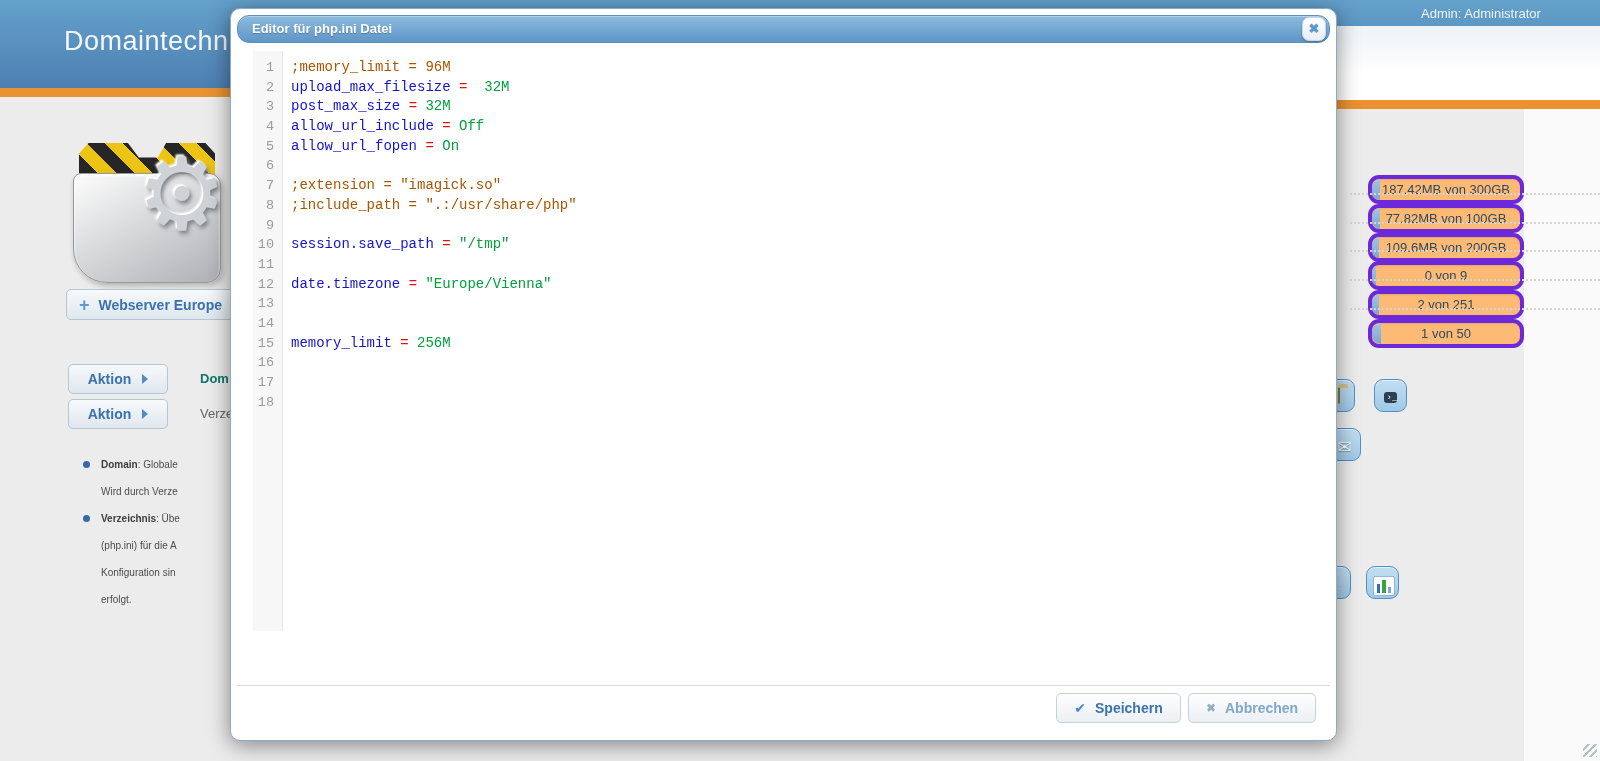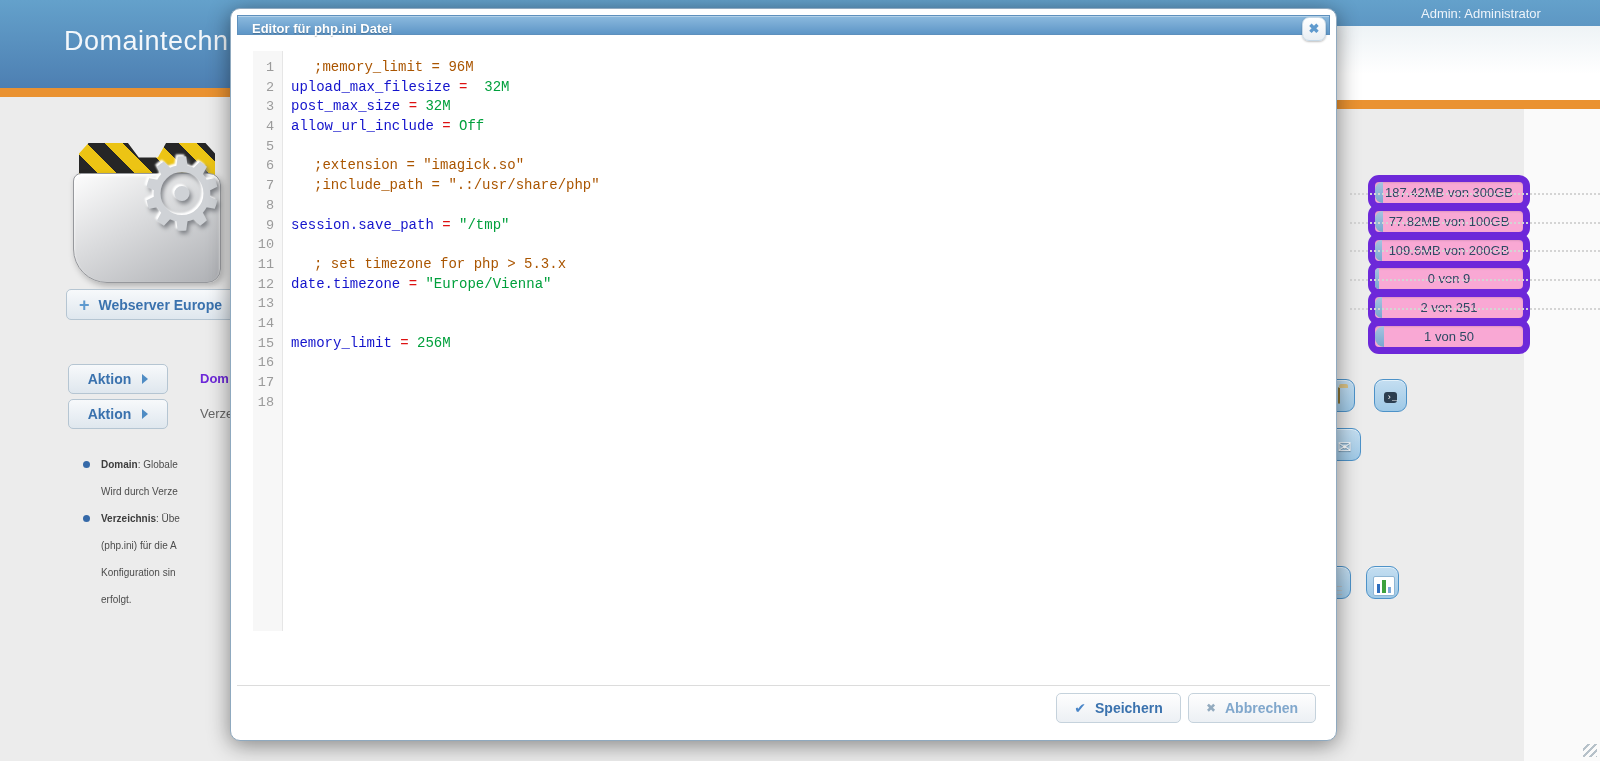--- a/index.html
+++ b/index.html
@@ -15,22 +15,22 @@
   .orange-left{position:absolute;left:0;top:88px;width:1600px;height:9px;background:var(--accent-orange);}
   .logo-panel{position:absolute;left:1300px;top:26px;width:300px;height:74px;
        background:linear-gradient(#eef3f6,#ffffff 65%);}
   .orange-right{position:absolute;left:1300px;top:100px;width:300px;height:9px;background:var(--accent-orange);}
   .right-white{position:absolute;left:1524px;top:109px;width:76px;height:652px;background:#fafafa;}
   .grip{position:absolute;left:1583px;top:744px;width:14px;height:13px;
         background:repeating-linear-gradient(135deg,transparent 0 3px,#b6c1c9 3px 5px);}
 
   
   .pill-panel{position:absolute;left:1350px;top:168px;width:250px;height:182px;}
-  .pill{position:absolute;left:18px;width:148px;height:21px;border:7px solid #6d28d9;border-radius:11px;
-        background:#f9a8d4;box-shadow:inset 0 1px 2px rgba(0,0,0,.10);overflow:hidden;}
+  .pill{position:absolute;left:18px;width:148px;height:21px;border:4px solid #6d28d9;border-radius:11px;
+        background:#fdba74;box-shadow:inset 0 1px 2px rgba(0,0,0,.10);overflow:hidden;}
   .pill .fill{position:absolute;left:0;top:0;bottom:0;border-radius:11px 0 0 11px;
         background:linear-gradient(#a6c4e0,var(--pill-fill));}
   .pill .lbl{position:absolute;left:0;width:100%;top:3px;text-align:center;font-size:13px;color:#2c4a63;}
   .dots{position:absolute;left:0;width:250px;height:0;border-top:2px dotted #d4d4d4;}
 
   
   .ibtn{position:absolute;width:33px;height:33px;border:1px solid #4d92c8;border-radius:9px;
         background:linear-gradient(#c4def1,#9fc9e6);box-shadow:inset 0 1px 0 #e3f1fa;cursor:pointer;}
   .term-screen{margin:7px auto 0;width:20px;height:17px;background:#2c3e50;border-radius:3px;color:#fff;
         font-size:9px;font-family:"Liberation Mono",monospace;padding:1px 0 0 3px;box-sizing:border-box;}
@@ -65,47 +65,47 @@
         color:#cfd2d6;text-shadow:-2px -2px 2px #ffffff,2px 3px 4px #7e8186;}
   .btn-light{background:linear-gradient(#f7f9fb,#dfe7ee);border:1px solid #b5c5d2;border-radius:5px;
         color:var(--link-blue);font-weight:bold;font-size:14px;cursor:pointer;
         font-family:"Liberation Sans",sans-serif;}
   #webserver-btn{position:absolute;left:66px;top:289px;width:172px;height:31px;display:flex;align-items:center;
         gap:9px;padding-left:12px;box-sizing:border-box;white-space:nowrap;overflow:hidden;}
   .plus-glyph{color:#5d99cf;font-weight:900;font-size:18px;line-height:1;}
   .aktion-btn{position:absolute;left:68px;width:100px;height:30px;display:flex;align-items:center;
         justify-content:center;gap:11px;}
   .arrow-r{width:0;height:0;border-left:6px solid #4f8cc4;border-top:5px solid transparent;border-bottom:5px solid transparent;}
-  .row-label-b{position:absolute;left:200px;top:371px;font-size:13px;font-weight:bold;color:#6d28d9;}
+  .row-label-b{position:absolute;left:200px;top:371px;font-size:13px;font-weight:bold;color:#0f766e;}
   .row-label{position:absolute;left:200px;top:406px;font-size:13px;color:#666;}
   .bullets{position:absolute;left:79px;top:451px;width:180px;font-size:10px;color:#4c4c4c;line-height:27px;}
   .b-line{position:relative;padding-left:22px;white-space:nowrap;}
   .b-line strong{color:#3d3d3d;}
   .dot{position:absolute;left:4px;top:10px;width:7px;height:7px;border-radius:50%;background:#3569a8;}
 
   
   .modal{position:absolute;left:230px;top:8px;width:1105px;height:731px;background:#fff;
         border:1px solid #8fa9bf;border-radius:10px;box-shadow:0 4px 22px rgba(0,0,0,.45);}
-  .titlebar{position:absolute;left:6px;top:6px;right:6px;height:20px;border-radius:0;
+  .titlebar{position:absolute;left:6px;top:6px;right:6px;height:28px;border-radius:12px;
         background:linear-gradient(var(--titlebar-top),var(--titlebar-bottom));
         border:1px solid #5e90bd;box-shadow:inset 0 1px 0 rgba(255,255,255,.35);box-sizing:border-box;}
   .m-title{position:absolute;left:14px;top:5px;font-size:13px;font-weight:bold;color:#fff;
         text-shadow:0 1px 1px rgba(0,0,0,.25);}
   .close-btn{position:absolute;right:3px;top:1px;width:24px;height:24px;border-radius:7px;
         background:linear-gradient(#ffffff,#e9eef3);border:1px solid #c6d8e6;box-shadow:0 1px 2px rgba(0,0,0,.25);
         color:#5f9ace;font-weight:bold;font-size:13px;line-height:22px;text-align:center;cursor:pointer;padding:0;}
   .editor{position:absolute;left:22px;top:42px;width:1070px;height:580px;background:#fff;}
   .gutter{position:absolute;left:0;top:0;width:30px;height:100%;background:#f7f7f7;
         border-right:1px solid #e6e6e6;box-sizing:border-box;padding-top:7px;}
   .gutter .ln{height:19.7px;line-height:19.7px;text-align:right;padding-right:8px;color:#9b9b9b;
         font:13.5px/19.7px "Liberation Mono",monospace;}
   .codewrap{position:absolute;left:31px;top:0;right:0;bottom:0;padding:7px 0 0 7px;
         font:14px/19.7px "Liberation Mono",monospace;cursor:text;overflow:hidden;}
   .cl{height:19.7px;white-space:pre;}
-  .t-c{color:var(--editor-comment);margin-left:23px;}
+  .t-c{color:var(--editor-comment);}
   .t-k{color:var(--editor-key);}
   .t-o{color:var(--editor-op);}
   .t-v{color:var(--editor-value);}
   .t-p{color:#000;}
   .hint{position:absolute;right:18px;top:633px;font-size:13.5px;font-weight:bold;color:#262626;}
   .sep{position:absolute;left:6px;right:6px;top:676px;border-top:1px solid #dcdcdc;}
   .m-btn{position:absolute;top:684px;height:30px;border-radius:5px;border:1px solid #c5d2dc;
         background:linear-gradient(#fefefe,#ecf0f4);font-size:14px;font-weight:bold;
         display:flex;align-items:center;justify-content:center;gap:9px;cursor:pointer;
         font-family:"Liberation Sans",sans-serif;}
@@ -243,27 +243,27 @@
         <div class="ln">15</div>
         <div class="ln">16</div>
         <div class="ln">17</div>
         <div class="ln">18</div>
       </div>
     <div class="codewrap" id="code-lines">
         <div class="cl"><span class="t-c">;memory_limit = 96M</span></div>
         <div class="cl"><span class="t-k">upload_max_filesize</span><span class="t-p"> </span><span class="t-o">=</span><span class="t-p">  </span><span class="t-v">32M</span></div>
         <div class="cl"><span class="t-k">post_max_size</span><span class="t-p"> </span><span class="t-o">=</span><span class="t-p"> </span><span class="t-v">32M</span></div>
         <div class="cl"><span class="t-k">allow_url_include</span><span class="t-p"> </span><span class="t-o">=</span><span class="t-p"> </span><span class="t-v">Off</span></div>
+        <div class="cl"><span class="t-k">allow_url_fopen</span><span class="t-p"> </span><span class="t-o">=</span><span class="t-p"> </span><span class="t-v">On</span></div>
         <div class="cl">&nbsp;</div>
         <div class="cl"><span class="t-c">;extension = "imagick.so"</span></div>
         <div class="cl"><span class="t-c">;include_path = ".:/usr/share/php"</span></div>
         <div class="cl">&nbsp;</div>
         <div class="cl"><span class="t-k">session.save_path</span><span class="t-p"> </span><span class="t-o">=</span><span class="t-p"> </span><span class="t-v">"/tmp"</span></div>
         <div class="cl">&nbsp;</div>
-        <div class="cl"><span class="t-c">; set timezone for php &gt; 5.3.x</span></div>
         <div class="cl"><span class="t-k">date.timezone</span><span class="t-p"> </span><span class="t-o">=</span><span class="t-p"> </span><span class="t-v">"Europe/Vienna"</span></div>
         <div class="cl">&nbsp;</div>
         <div class="cl">&nbsp;</div>
         <div class="cl"><span class="t-k">memory_limit</span><span class="t-p"> </span><span class="t-o">=</span><span class="t-p"> </span><span class="t-v">256M</span></div>
         <div class="cl">&nbsp;</div>
       </div>
   </div>
 
   <div class="sep"></div>
 

